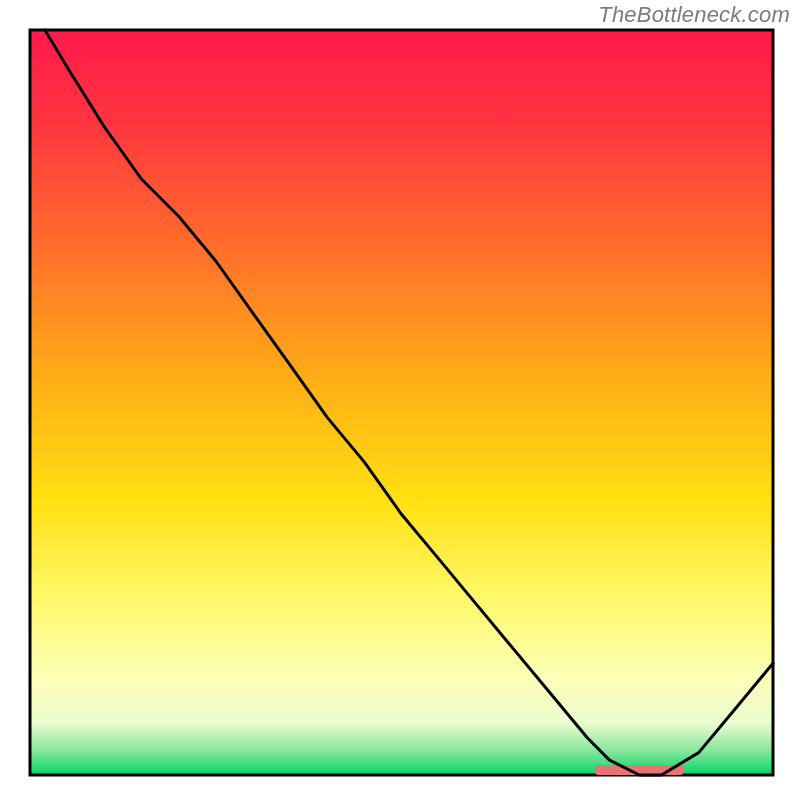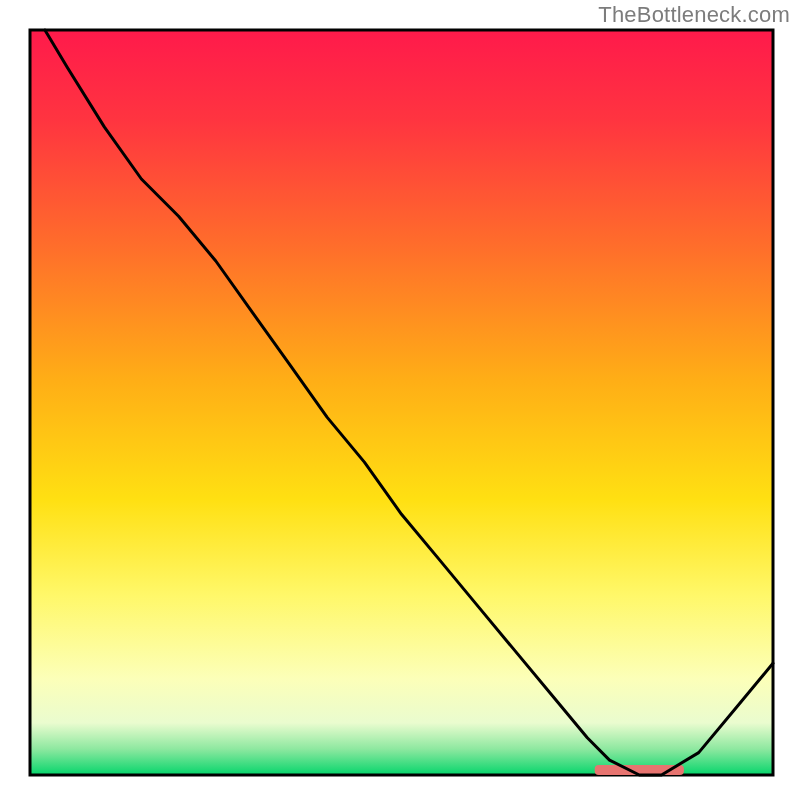--- a/index.html
+++ b/index.html
@@ -8,20 +8,21 @@
     width: 800px;
     height: 800px;
     background: #ffffff;
     font-family: Arial, Helvetica, sans-serif;
     overflow: hidden;
   }
   .frame {
     position: relative;
     width: 800px;
     height: 764px;
+    font-style: italic;
   }
   .watermark {
     position: absolute;
     top: 2px;
     right: 10px;
     color: #7c7c7c;
     font-size: 22px;
     font-weight: 500;
     letter-spacing: 0.2px;
   }

